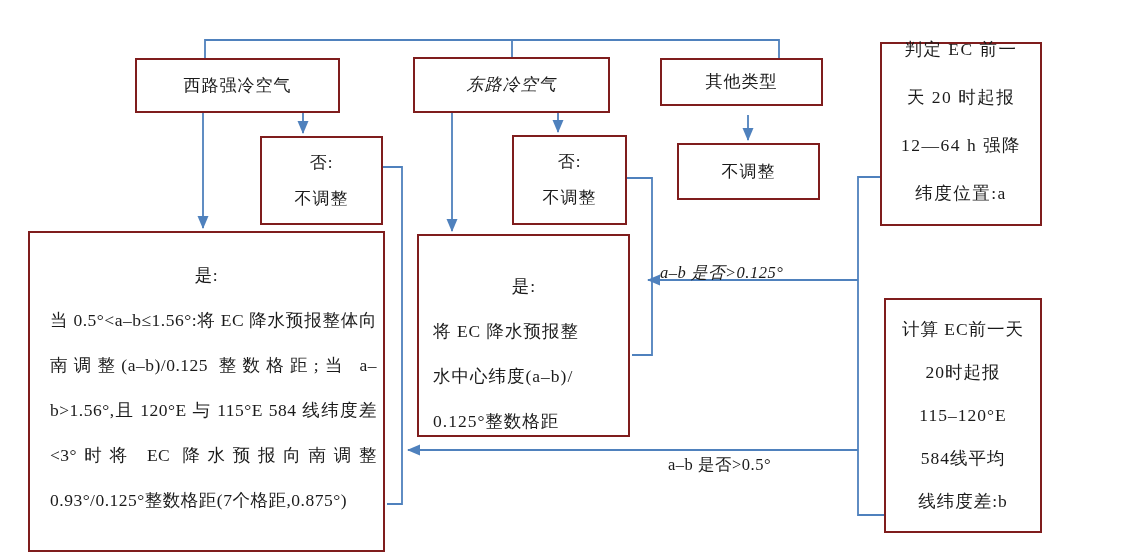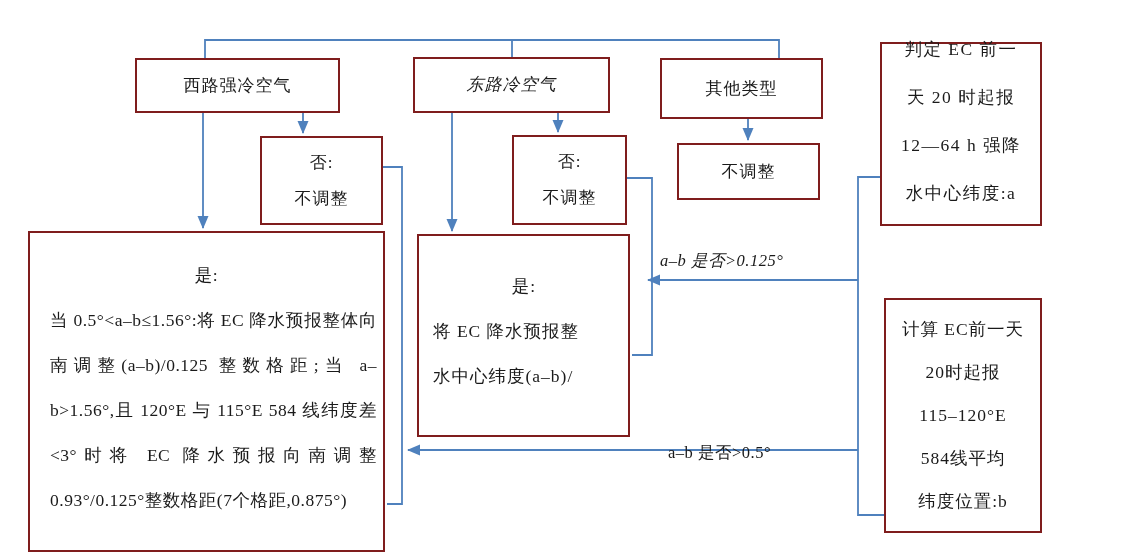--- a/index.html
+++ b/index.html
@@ -31,21 +31,21 @@
     flex-direction: column;
     align-items: center;
     justify-content: center;
     text-align: center;
     font-size: 17px;
     letter-spacing: 1px;
     line-height: 1.4;
   }
   .node.west      { left: 135px; top: 58px;  width: 205px; height: 55px; }
   .node.east      { left: 413px; top: 57px;  width: 197px; height: 56px; font-style: italic; }
-  .node.other     { left: 660px; top: 58px;  width: 163px; height: 61px; }
+  .node.other     { left: 660px; top: 58px;  width: 163px; height: 48px; }
   .node.no1       { left: 260px; top: 136px; width: 123px; height: 89px; gap: 12px; }
   .node.no2       { left: 512px; top: 135px; width: 115px; height: 90px; gap: 12px; }
   .node.noadjust  { left: 677px; top: 143px; width: 143px; height: 57px; }
   .node.westyes   {
     left: 28px; top: 231px; width: 357px; height: 321px;
     justify-content: flex-start;
     padding: 20px 13px 10px 13px;
     font-size: 17.5px;
     line-height: 45px;
     letter-spacing: 0.5px;
@@ -77,20 +77,21 @@
     line-height: 43px;
     letter-spacing: 1px;
   }
   .node .title { text-align: center; width: 100%; }
   .edge-label {
     position: absolute;
     font-size: 16.5px;
     letter-spacing: 0.5px;
     white-space: nowrap;
     background: transparent;
+    margin-top: 12px;
   }
   .edge-label.l0125 { left: 660px; top: 250px; }
   .edge-label.l05   { left: 668px; top: 442px; }
   .var-italic { font-style: italic; }
 </style>
 </head>
 <body>
 
 <div class="canvas">
 
@@ -144,32 +145,33 @@
   </div>
 
   <div class="node westyes">
     <span class="title">是:</span>
     <span class="body">当 0.5°&lt;a–b≤1.56°:将 EC 降水预报整体向南调整(a–b)/0.125 整数格距;当 a–b&gt;1.56°,且 120°E 与 115°E 584 线纬度差&lt;3°时将 EC 降水预报向南调整 0.93°/0.125°整数格距(7个格距,0.875°)</span>
   </div>
   <div class="node eastyes">
     <span class="title">是:</span>
     <span class="bline">将 EC 降水预报整</span>
     <span class="bline">水中心纬度(a–b)/</span>
+    <span class="bline">0.125°整数格距</span>
   </div>
 
   <div class="node judgea">
     <span>判定 EC 前一</span>
     <span>天 20 时起报</span>
     <span>12—64 h 强降</span>
-    <span>水中心纬度:a</span>
+    <span>纬度位置:a</span>
   </div>
   <div class="node calcb">
     <span>计算 EC前一天</span>
     <span>20时起报</span>
     <span>115–120°E</span>
     <span>584线平均</span>
-    <span>纬度位置:b</span>
+    <span>线纬度差:b</span>
   </div>
 
   <div class="edge-label l0125 var-italic">a–b 是否&gt;0.125°</div>
   <div class="edge-label l05">a–b 是否&gt;0.5°</div>
 
 </div>
 
 </body></html>

